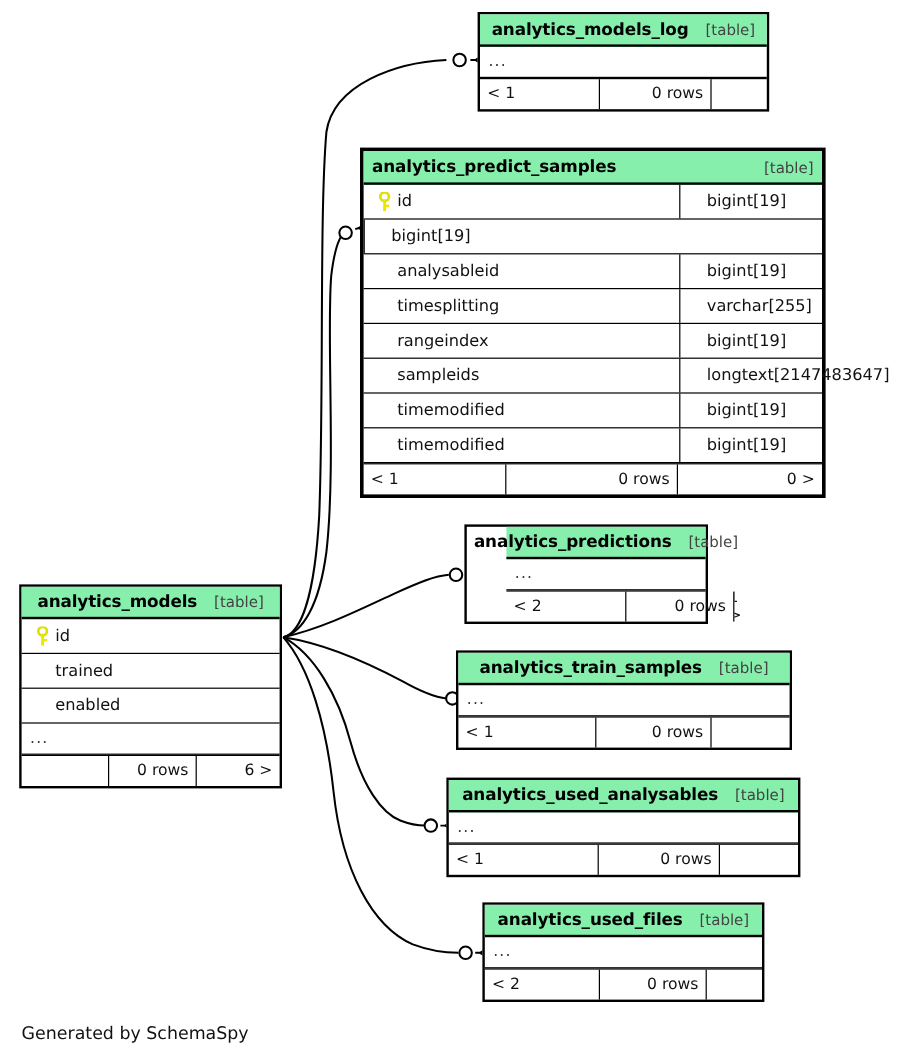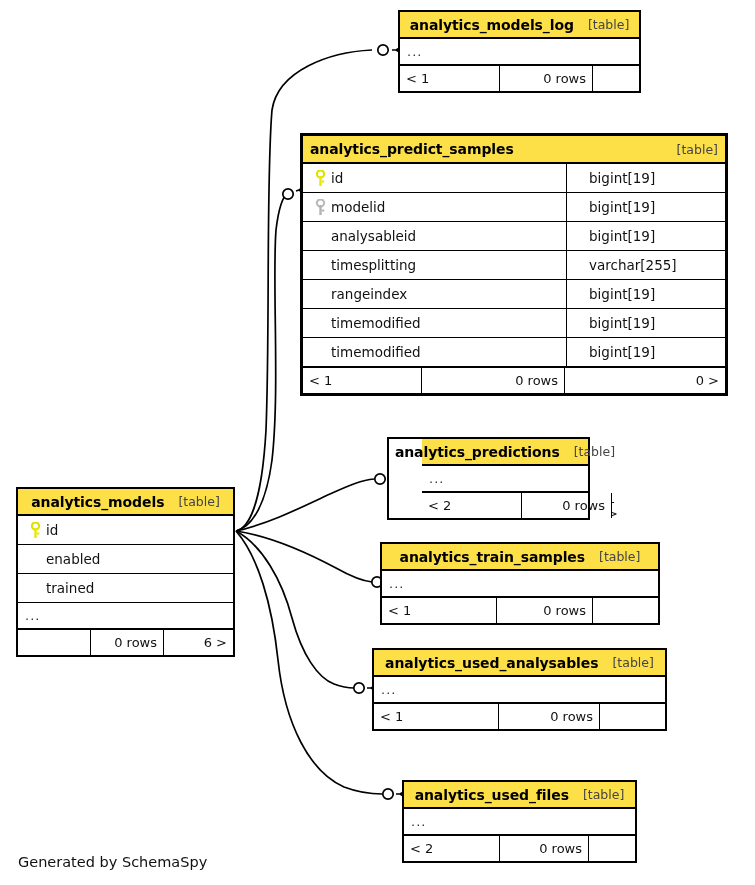--- a/index.html
+++ b/index.html
@@ -35,21 +35,21 @@
     box-sizing: border-box;
     border: 2px solid #000000;
     background: #ffffff;
     font-size: 13.5px;
     color: #111111;
   }
   .tbl.thick { border-width: 3px; }
 
   .thead {
     box-sizing: border-box;
-    background: #fde047;
+    background: #86efac;
     border-bottom: 2px solid #000000;
     display: flex;
     align-items: center;
     justify-content: space-between;
     padding: 0 7px;
     height: 27px;
     white-space: nowrap;
   }
   .tname {
     font-weight: bold;
@@ -191,51 +191,41 @@
       <span class="ttag">[table]</span>
     </div>
     <div class="ellipsis">...</div>
     <div class="tfoot">
       <div class="fc l" style="flex:0 0 100px;">&lt; 1</div>
       <div class="fc r" style="flex:0 0 93px;">0 rows</div>
       <div class="fc r" style="flex:1 1 auto;"></div>
     </div>
   </div>
 
-  <div class="tbl thick" style="left:300px; top:133px; width:428px;">
+  <div class="tbl thick" style="left:300px; top:123px; width:388px;">
     <div class="thead" style="height:28px;">
       <span class="tname">analytics_predict_samples</span>
       <span class="ttag">[table]</span>
     </div>
 
     <div class="row">
       <div class="cname" style="flex:0 0 263px;">
         <span class="keyslot">
           <svg width="11" height="17" viewBox="0 0 11 17">
               <circle cx="5.5" cy="4" r="3.6" fill="none" stroke="#e0e000" stroke-width="2.2"></circle>
               <rect x="4.3" y="6" width="2.4" height="10" fill="#e8e800"></rect>
               <rect x="6.7" y="10.5" width="2.6" height="2" fill="#e8e800"></rect>
             </svg>
         </span>
         <span class="lbl">id</span>
       </div>
       <div class="ctype">bigint[19]</div>
     </div>
 
     <div class="row">
-      <div class="cname" style="flex:0 0 263px;">
-        <span class="keyslot">
-          <svg width="11" height="17" viewBox="0 0 11 17">
-              <circle cx="5.5" cy="4" r="3.6" fill="none" stroke="#bbbbbb" stroke-width="2.2"></circle>
-              <rect x="4.3" y="6" width="2.4" height="10" fill="#b3b3b3"></rect>
-              <rect x="6.7" y="10.5" width="2.6" height="2" fill="#b3b3b3"></rect>
-            </svg>
-        </span>
-        <span class="lbl">modelid</span>
-      </div>
       <div class="ctype">bigint[19]</div>
     </div>
 
     <div class="row">
       <div class="cname" style="flex:0 0 263px;">
         <span class="keyslot"></span>
         <span class="lbl">analysableid</span>
       </div>
       <div class="ctype">bigint[19]</div>
     </div>
@@ -249,20 +239,27 @@
     </div>
 
     <div class="row">
       <div class="cname" style="flex:0 0 263px;">
         <span class="keyslot"></span>
         <span class="lbl">rangeindex</span>
       </div>
       <div class="ctype">bigint[19]</div>
     </div>
 
+    <div class="row">
+      <div class="cname" style="flex:0 0 263px;">
+        <span class="keyslot"></span>
+        <span class="lbl">sampleids</span>
+      </div>
+      <div class="ctype">longtext[2147483647]</div>
+    </div>
 
     <div class="row">
       <div class="cname" style="flex:0 0 263px;">
         <span class="keyslot"></span>
         <span class="lbl">timemodified</span>
       </div>
       <div class="ctype">bigint[19]</div>
     </div>
 
     <div class="row">
@@ -292,31 +289,31 @@
           <svg width="11" height="17" viewBox="0 0 11 17">
               <circle cx="5.5" cy="4" r="3.6" fill="none" stroke="#e0e000" stroke-width="2.2"></circle>
               <rect x="4.3" y="6" width="2.4" height="10" fill="#e8e800"></rect>
               <rect x="6.7" y="10.5" width="2.6" height="2" fill="#e8e800"></rect>
             </svg>
         </span>
         <span class="lbl">id</span>
       </div>
     </div>
 
-    <div class="row">
-      <div class="cname" style="flex:1 1 auto;">
-        <span class="keyslot"></span>
-        <span class="lbl">enabled</span>
-      </div>
-    </div>
-
     <div class="row" style="border-bottom:1.6px solid #000;">
       <div class="cname" style="flex:1 1 auto;">
         <span class="keyslot"></span>
         <span class="lbl">trained</span>
+      </div>
+    </div>
+
+    <div class="row">
+      <div class="cname" style="flex:1 1 auto;">
+        <span class="keyslot"></span>
+        <span class="lbl">enabled</span>
       </div>
     </div>
 
     <div class="ellipsis">...</div>
 
     <div class="tfoot">
       <div class="fc l" style="flex:0 0 73px;"></div>
       <div class="fc r" style="flex:0 0 73px;">0 rows</div>
       <div class="fc r" style="flex:1 1 auto;">6 &gt;</div>
     </div>
@@ -354,21 +351,21 @@
       <span class="ttag">[table]</span>
     </div>
     <div class="ellipsis">...</div>
     <div class="tfoot">
       <div class="fc l" style="flex:0 0 125px;">&lt; 1</div>
       <div class="fc r" style="flex:0 0 101px;">0 rows</div>
       <div class="fc r" style="flex:1 1 auto;"></div>
     </div>
   </div>
 
-  <div class="tbl" style="left:402px; top:780px; width:235px;">
+  <div class="tbl" style="left:402px; top:752px; width:235px;">
     <div class="thead center">
       <span class="tname">analytics_used_files</span>
       <span class="ttag">[table]</span>
     </div>
     <div class="ellipsis">...</div>
     <div class="tfoot">
       <div class="fc l" style="flex:0 0 96px;">&lt; 2</div>
       <div class="fc r" style="flex:0 0 89px;">0 rows</div>
       <div class="fc r" style="flex:1 1 auto;"></div>
     </div>

